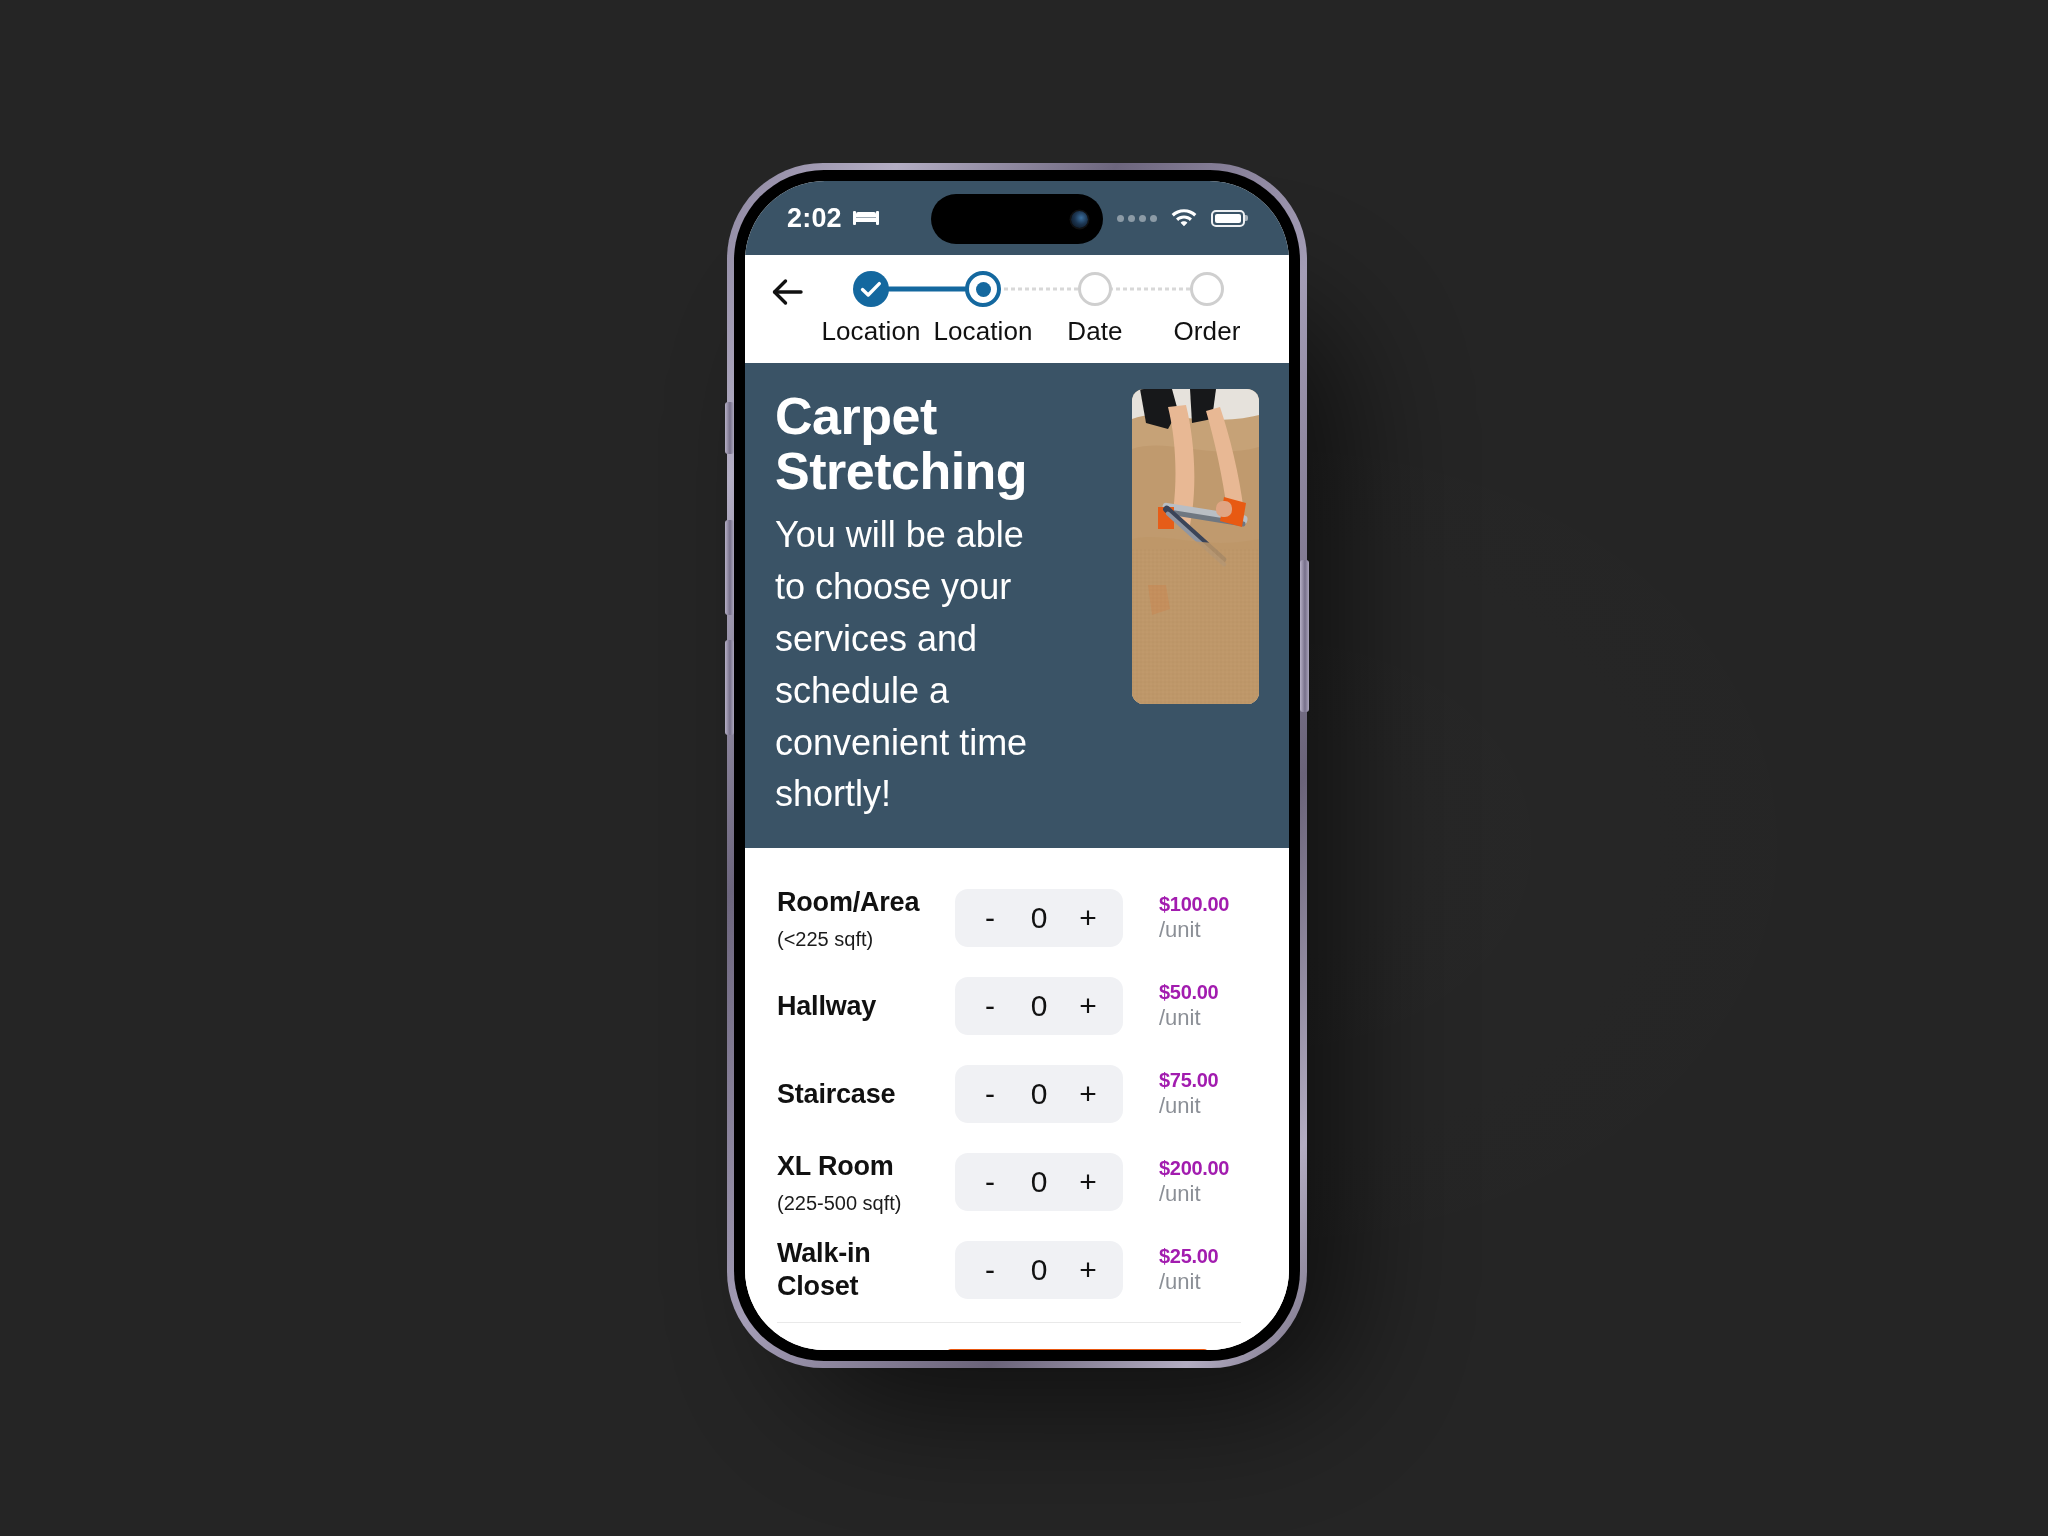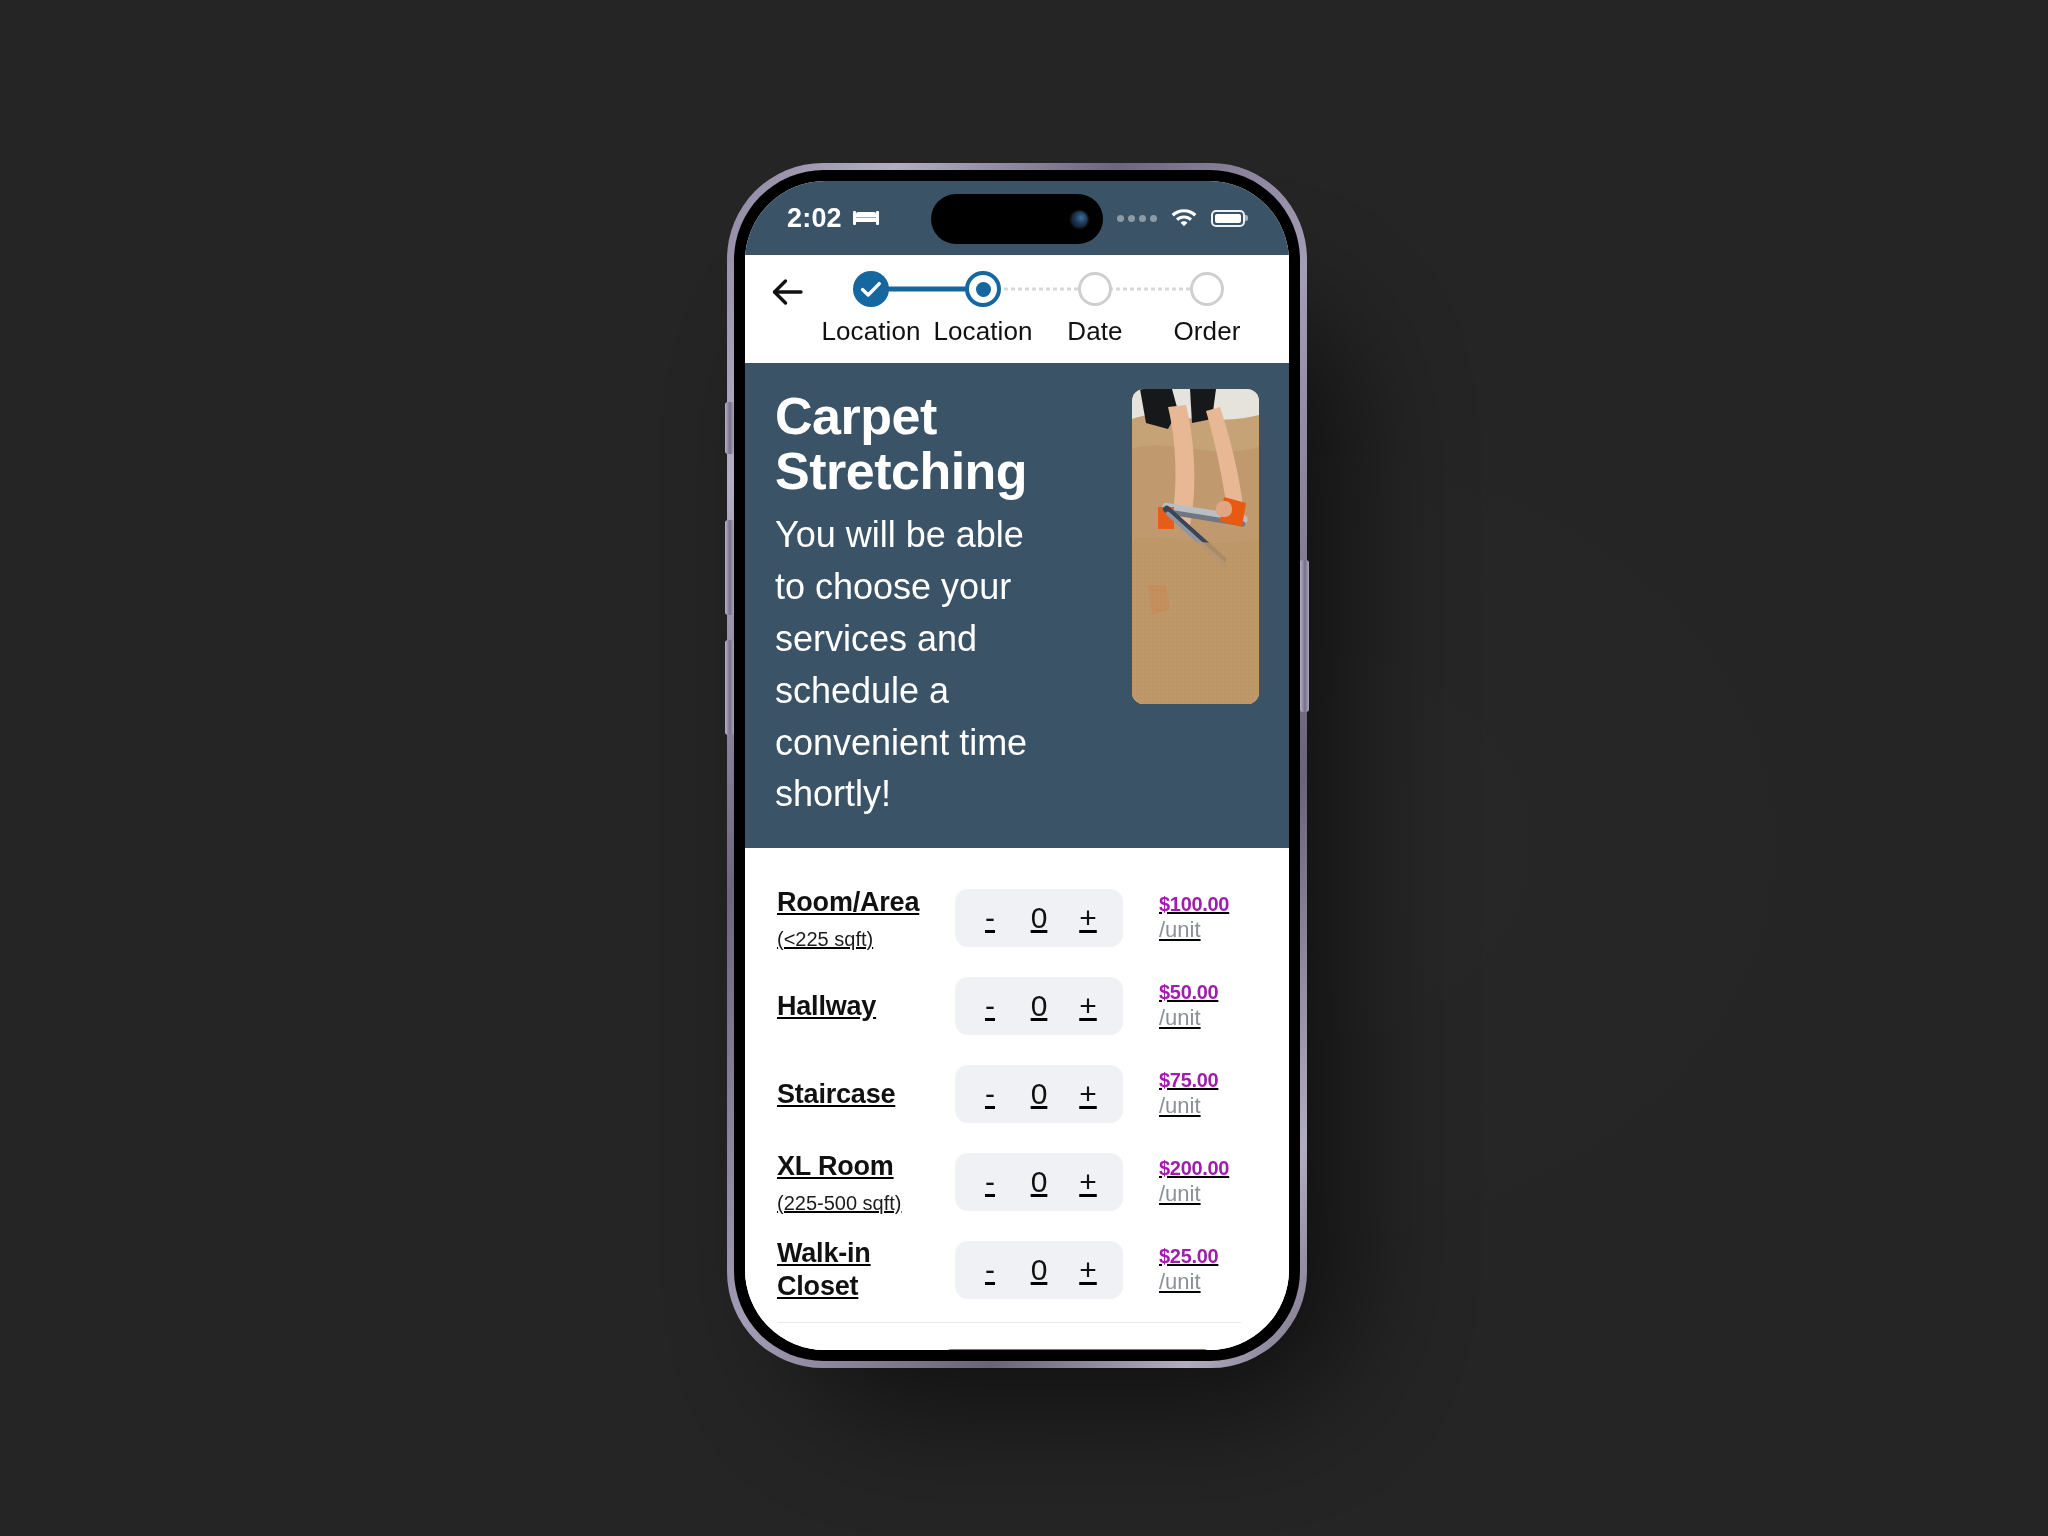--- a/index.html
+++ b/index.html
@@ -275,21 +275,20 @@
     background: #c9a47c;
   }
   .hero-img svg { display: block; width: 100%; height: 100%; }
 
   
   .services {
     background: #fff;
     flex: 1 1 auto;
     padding: 26px 48px 0 32px;
     overflow: hidden;
-    text-decoration: underline;
   }
   .srow {
     display: flex;
     align-items: center;
     min-height: 88px;
     padding: 4px 0;
   }
   .srow-name {
     width: 178px;
     flex: 0 0 auto;

